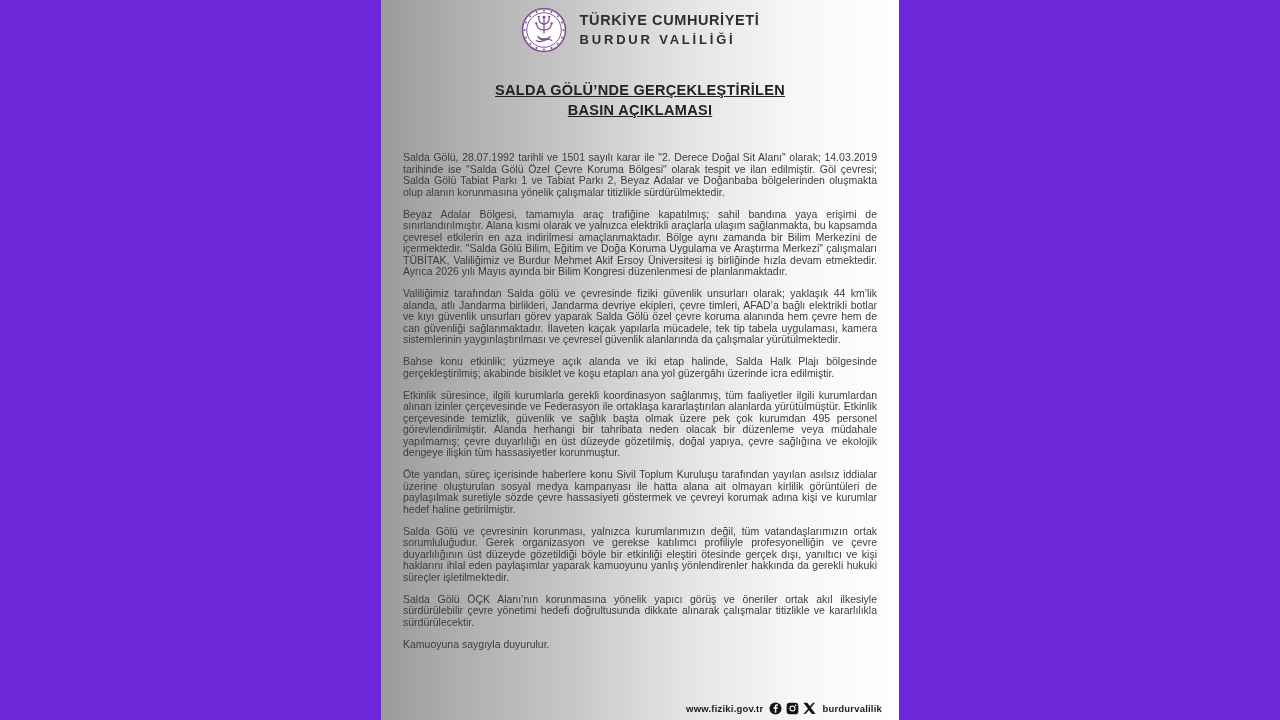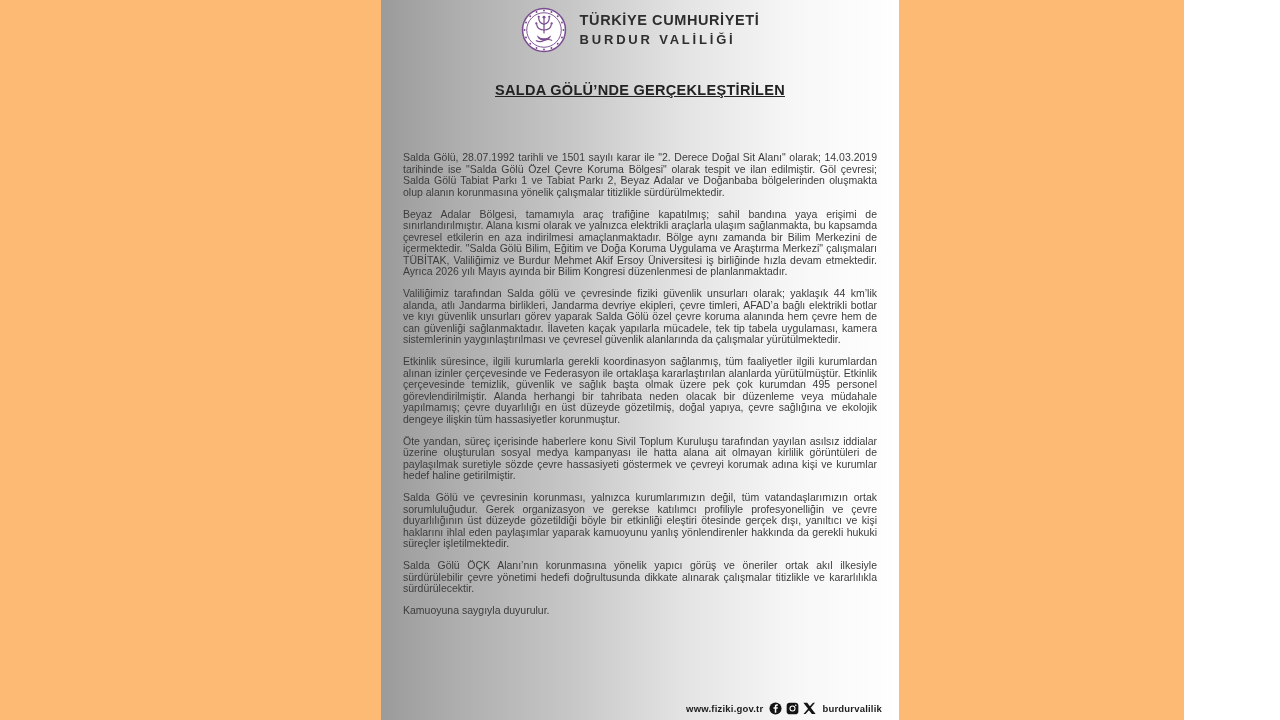--- a/index.html
+++ b/index.html
@@ -1,19 +1,19 @@
 <!DOCTYPE html>
 <html lang="tr"><head>
 <meta charset="utf-8">
 <style>
   * { margin:0; padding:0; box-sizing:border-box; }
   html,body { background:#ffffff; }
   .canvas {
-    position:relative; width:1184px; height:720px;
-    background:#fdba74; overflow:hidden;
+    position:relative; width:1280px; height:720px;
+    background:#6d28d9; overflow:hidden;
     font-family:"Liberation Sans", sans-serif;
   }
   .flyer {
     position:absolute; left:381px; top:0; width:518px; height:720px;
     overflow:hidden;
     background:linear-gradient(to right,
       #9b9b9b 0%, #adadad 14%, #c6c6c6 36%,
       #e3e3e3 58%, #f7f7f7 80%, #ffffff 100%);
   }
   
@@ -106,26 +106,28 @@
         </svg>
       </div>
       <div class="org-names">
         <div class="org-line1">TÜRKİYE CUMHURİYETİ</div>
         <div class="org-line2">BURDUR VALİLİĞİ</div>
       </div>
     </header>
 
     <h1 class="title">
       <span>SALDA GÖLÜ’NDE GERÇEKLEŞTİRİLEN</span>
+      <span>BASIN AÇIKLAMASI</span>
     </h1>
 
     <main class="body-text">
       <p>Salda Gölü, 28.07.1992 tarihli ve 1501 sayılı karar ile "2. Derece Doğal Sit Alanı" olarak; 14.03.2019 tarihinde ise "Salda Gölü Özel Çevre Koruma Bölgesi" olarak tespit ve ilan edilmiştir. Göl çevresi; Salda Gölü Tabiat Parkı 1 ve Tabiat Parkı 2, Beyaz Adalar ve Doğanbaba bölgelerinden oluşmakta olup alanın korunmasına yönelik çalışmalar titizlikle sürdürülmektedir.</p>
       <p>Beyaz Adalar Bölgesi, tamamıyla araç trafiğine kapatılmış; sahil bandına yaya erişimi de sınırlandırılmıştır. Alana kısmi olarak ve yalnızca elektrikli araçlarla ulaşım sağlanmakta, bu kapsamda çevresel etkilerin en aza indirilmesi amaçlanmaktadır. Bölge aynı zamanda bir Bilim Merkezini de içermektedir. "Salda Gölü Bilim, Eğitim ve Doğa Koruma Uygulama ve Araştırma Merkezi" çalışmaları TÜBİTAK, Valiliğimiz ve Burdur Mehmet Akif Ersoy Üniversitesi iş birliğinde hızla devam etmektedir. Ayrıca 2026 yılı Mayıs ayında bir Bilim Kongresi düzenlenmesi de planlanmaktadır.</p>
       <p>Valiliğimiz tarafından Salda gölü ve çevresinde fiziki güvenlik unsurları olarak; yaklaşık 44 km’lik alanda, atlı Jandarma birlikleri, Jandarma devriye ekipleri, çevre timleri, AFAD’a bağlı elektrikli botlar ve kıyı güvenlik unsurları görev yaparak Salda Gölü özel çevre koruma alanında hem çevre hem de can güvenliği sağlanmaktadır. İlaveten kaçak yapılarla mücadele, tek tip tabela uygulaması, kamera sistemlerinin yaygınlaştırılması ve çevresel güvenlik alanlarında da çalışmalar yürütülmektedir.</p>
+      <p>Bahse konu etkinlik; yüzmeye açık alanda ve iki etap halinde, Salda Halk Plajı bölgesinde gerçekleştirilmiş; akabinde bisiklet ve koşu etapları ana yol güzergâhı üzerinde icra edilmiştir.</p>
       <p>Etkinlik süresince, ilgili kurumlarla gerekli koordinasyon sağlanmış, tüm faaliyetler ilgili kurumlardan alınan izinler çerçevesinde ve Federasyon ile ortaklaşa kararlaştırılan alanlarda yürütülmüştür. Etkinlik çerçevesinde temizlik, güvenlik ve sağlık başta olmak üzere pek çok kurumdan 495 personel görevlendirilmiştir. Alanda herhangi bir tahribata neden olacak bir düzenleme veya müdahale yapılmamış; çevre duyarlılığı en üst düzeyde gözetilmiş, doğal yapıya, çevre sağlığına ve ekolojik dengeye ilişkin tüm hassasiyetler korunmuştur.</p>
       <p>Öte yandan, süreç içerisinde haberlere konu Sivil Toplum Kuruluşu tarafından yayılan asılsız iddialar üzerine oluşturulan sosyal medya kampanyası ile hatta alana ait olmayan kirlilik görüntüleri de paylaşılmak suretiyle sözde çevre hassasiyeti göstermek ve çevreyi korumak adına kişi ve kurumlar hedef haline getirilmiştir.</p>
       <p>Salda Gölü ve çevresinin korunması, yalnızca kurumlarımızın değil, tüm vatandaşlarımızın ortak sorumluluğudur. Gerek organizasyon ve gerekse katılımcı profiliyle profesyonelliğin ve çevre duyarlılığının üst düzeyde gözetildiği böyle bir etkinliği eleştiri ötesinde gerçek dışı, yanıltıcı ve kişi haklarını ihlal eden paylaşımlar yaparak kamuoyunu yanlış yönlendirenler hakkında da gerekli hukuki süreçler işletilmektedir.</p>
       <p>Salda Gölü ÖÇK Alanı’nın korunmasına yönelik yapıcı görüş ve öneriler ortak akıl ilkesiyle sürdürülebilir çevre yönetimi hedefi doğrultusunda dikkate alınarak çalışmalar titizlikle ve kararlılıkla sürdürülecektir.</p>
       <p>Kamuoyuna saygıyla duyurulur.</p>
     </main>
 
     <footer class="flyer-footer">
       <span class="site">www.fiziki.gov.tr</span>
       <span class="icon">

